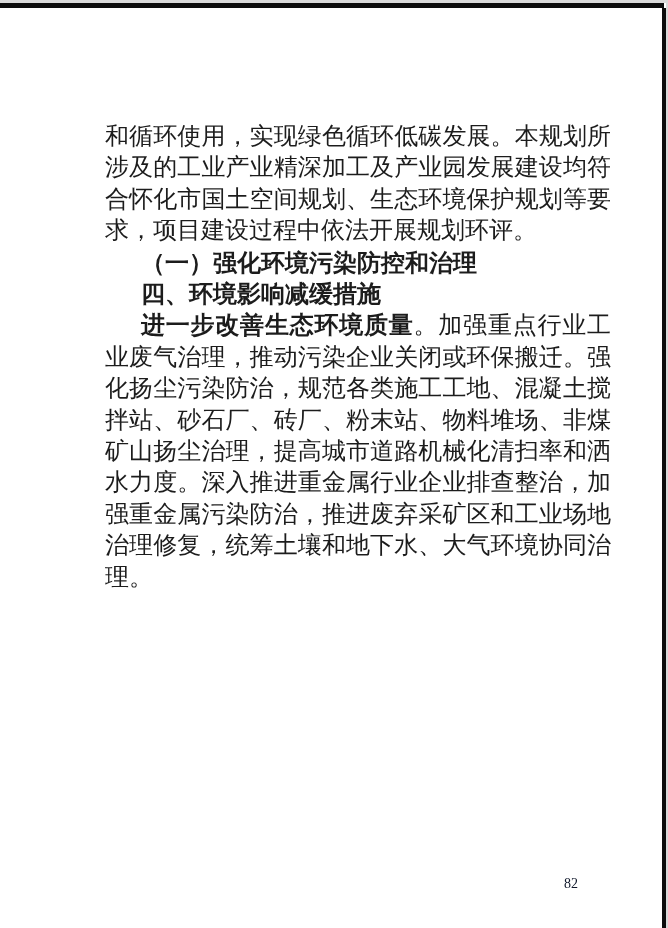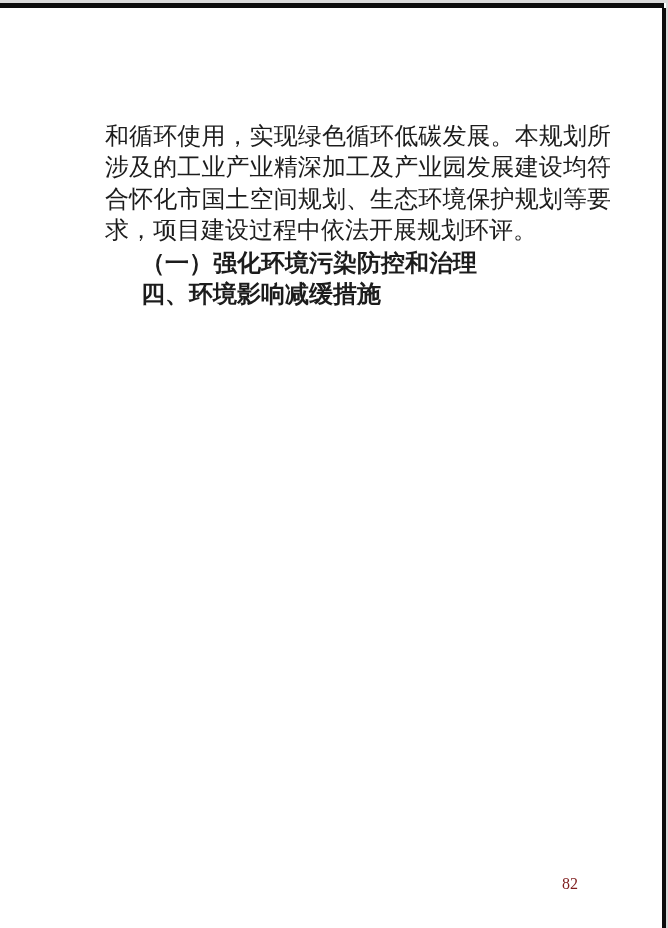--- a/index.html
+++ b/index.html
@@ -37,23 +37,23 @@
     font-family: "Liberation Sans", "DejaVu Sans", sans-serif;
   }
   .lead {
     font-weight: 700;
     font-family: "Liberation Sans", "DejaVu Sans", sans-serif;
   }
   .page-number {
     position: absolute;
     top: 875px;
     right: 90px;
-    font-size: 16px;
+    font-size: 14px;
     line-height: 18px;
-    color: #7f1d1d;
+    color: #0f172a;
     font-family: "Liberation Serif", "DejaVu Serif", serif;
   }
 </style>
 </head>
 <body>
 
 <div class="page">
 
   <div class="edge-top-gray"></div>
   <div class="edge-top-black"></div>
@@ -61,20 +61,21 @@
   <div class="edge-right-black"></div>
 
   <div class="body-text">
 
     <p>和循环使用，实现绿色循环低碳发展。本规划所涉及的工业产业精深加工及产业园发展建设均符合怀化市国土空间规划、生态环境保护规划等要求，项目建设过程中依法开展规划环评。</p>
 
     <p class="h indent">（一）强化环境污染防控和治理</p>
 
     <p class="h indent">四、环境影响减缓措施</p>
 
+    <p class="indent"><span class="lead">进一步改善生态环境质量</span><span>。加强重点行业工业废气治理，推动污染企业关闭或环保搬迁。强化扬尘污染防治，规范各类施工工地、混凝土搅拌站、砂石厂、砖厂、粉末站、物料堆场、非煤矿山扬尘治理，提高城市道路机械化清扫率和洒水力度。深入推进重金属行业企业排查整治，加强重金属污染防治，推进废弃采矿区和工业场地治理修复，统筹土壤和地下水、大气环境协同治理。</span></p>
 
 
 
 
   </div>
 
   <div class="page-number">82</div>
 
 </div>
 

